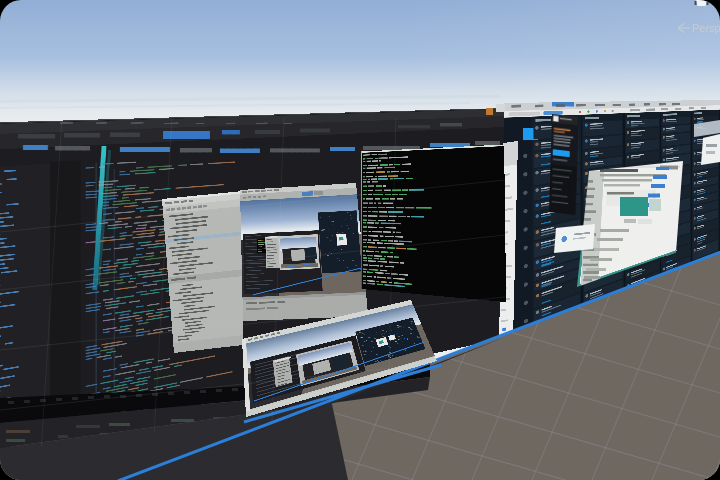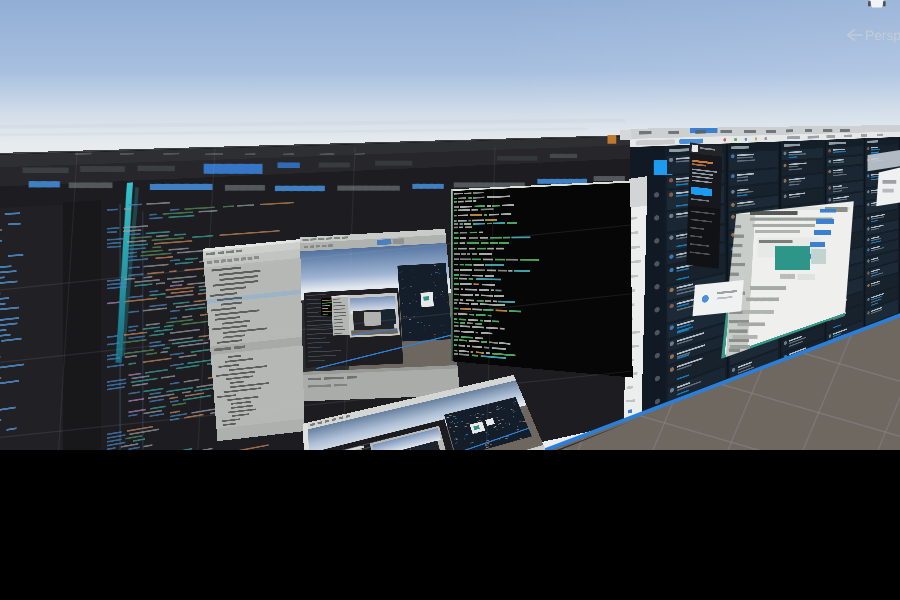--- a/index.html
+++ b/index.html
@@ -1,14 +1,14 @@
 <!DOCTYPE html>
 <html><head><meta charset="utf-8"><style>
 html,body{margin:0;padding:0;background:#000;}
-#scene{position:relative;width:720px;height:360px;overflow:hidden;font-family:"Liberation Sans",sans-serif;}
+#scene{position:relative;width:720px;height:480px;overflow:hidden;font-family:"Liberation Sans",sans-serif;border-radius:21px;}
 #scene > div{will-change:transform;}
 </style></head><body>
 <div id="scene">
 <svg width="720" height="480" viewBox="0 0 720 480" style="position:absolute;left:0;top:0;z-index:0">
       <defs>
         <linearGradient id="sky" x1="0" y1="0" x2="0" y2="1">
           <stop offset="0" stop-color="#92aed5"></stop>
           <stop offset="0.12" stop-color="#a8c0e0"></stop>
           <stop offset="0.19" stop-color="#d2dde9"></stop>
           <stop offset="0.24" stop-color="#e7ebee"></stop>

